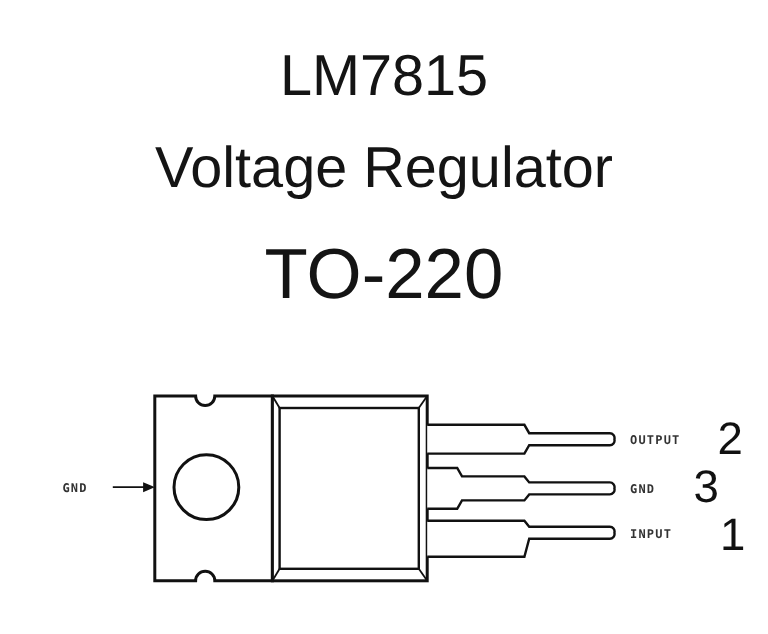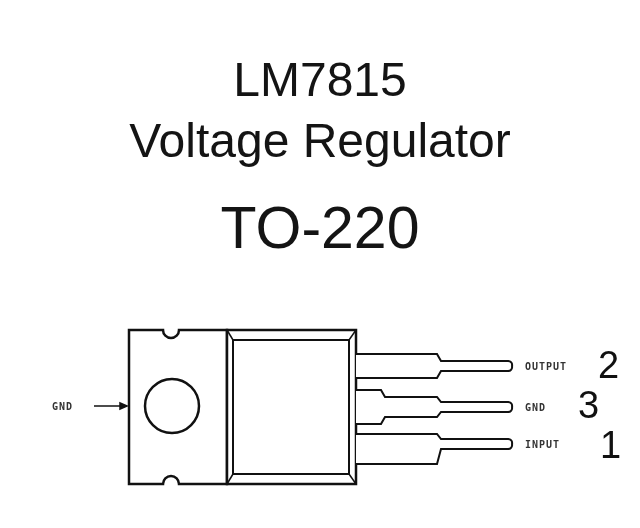--- a/index.html
+++ b/index.html
@@ -1,20 +1,20 @@
 <!DOCTYPE html>
 <html><head>
   <meta charset="utf-8">
   <style>
     html, body { margin: 0; padding: 0; background: #ffffff; }
     body { width: 640px; height: 528px; position: relative; overflow: hidden;
            font-family: "Liberation Sans", sans-serif; color: #111; }
     .title { position: absolute; left: 0; width: 640px; text-align: center;
              font-family: "Liberation Sans", sans-serif; font-weight: normal; color: #141414; }
-    .t1 { top: 36px; font-size: 48px; line-height: 56px; margin-top: 16px; }
+    .t1 { top: 36px; font-size: 48px; line-height: 56px; }
     .t2 { top: 113px; font-size: 48px; line-height: 56px; }
     .t3 { top: 200px; font-size: 59px; line-height: 56px; }
     svg.diagram { position: absolute; left: 0; top: 0; }
     .pin-label { font-family: "DejaVu Sans Mono", monospace; font-size: 10px; font-weight: bold; fill: #333; letter-spacing: 1px; }
     .pin-num { font-family: "Liberation Sans", sans-serif; font-size: 38px; fill: #111; }
   </style>
 </head>
 <body>
 
 <div class="title t1">LM7815</div>

